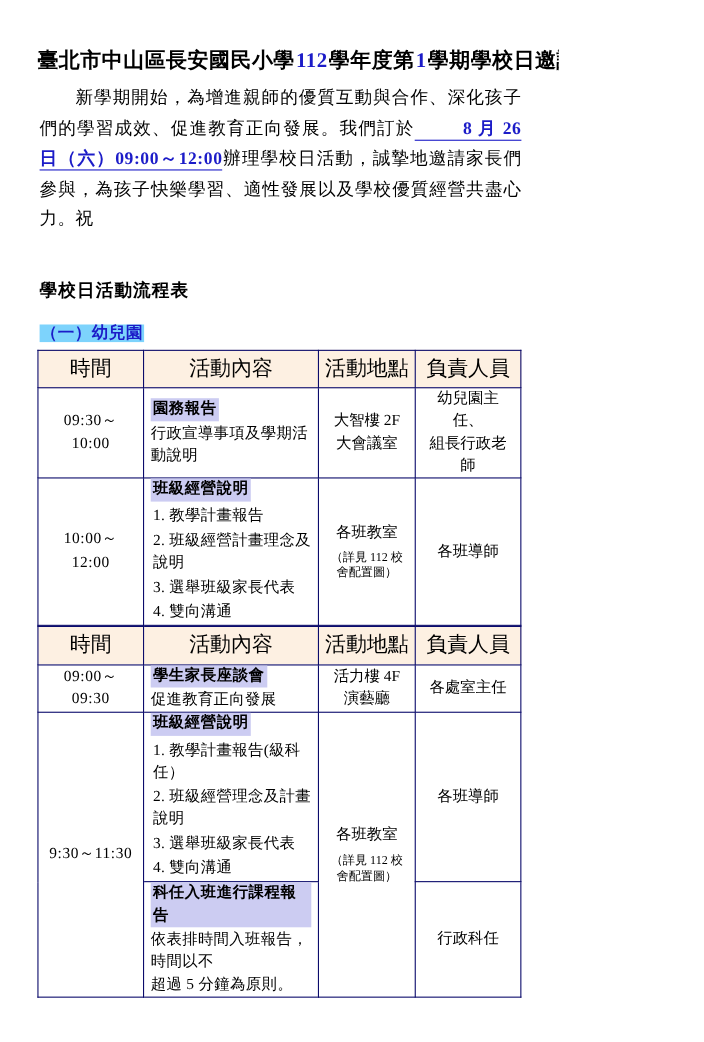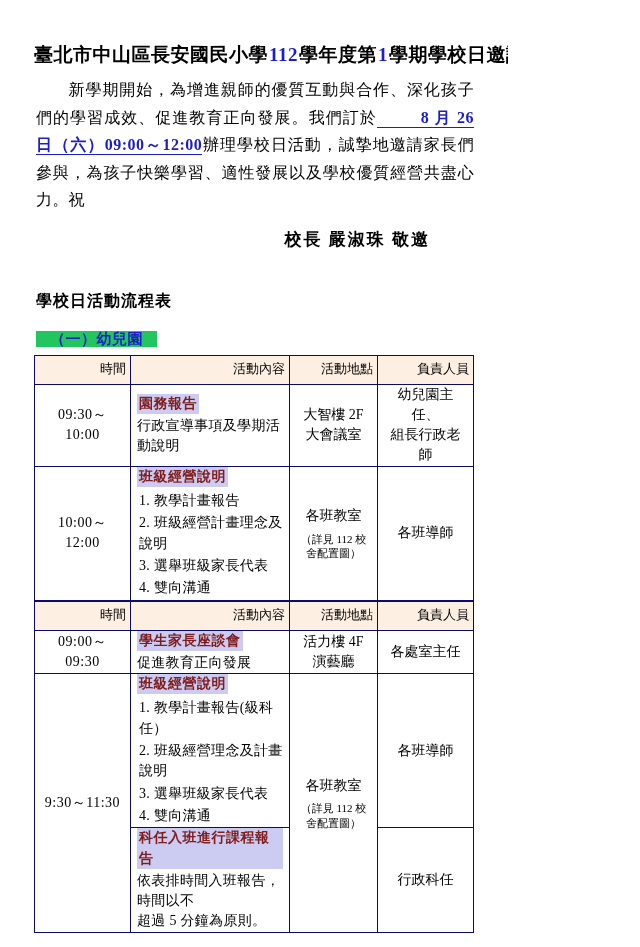--- a/index.html
+++ b/index.html
@@ -80,63 +80,63 @@
     margin: 40px 0 0 2px;
     letter-spacing: 1px;
   }
   .section-heading {
     font-size: 15px;
     font-weight: bold;
     margin: 18px 0 6px 2px;
     letter-spacing: 0.5px;
   }
   .section-heading .hl {
-    background: #22c55e;
+    background: #7dd3fc;
     color: #1c1cc8;
-    padding: 0 14px;
+    padding: 0 1px;
   }
 
   table.sched {
     border-collapse: collapse;
     width: 100%;
     table-layout: fixed;
     font-size: 14px;
   }
   table.sched th, table.sched td {
     border: 1px solid #0b0b6b;
     padding: 0 6px;
     vertical-align: middle;
     line-height: 1.45;
   }
   table.sched thead th {
     background: #fdf0e2;
     font-weight: normal;
-    text-align: right;
-    font-size: 13px;
+    text-align: center;
+    font-size: 19px;
     height: 22px;
     padding: 3px 4px;
   }
   col.c-time  { width: 96px; }
   col.c-act   { width: auto; }
   col.c-place { width: 88px; }
   col.c-staff { width: 96px; }
 
   td.time {
     text-align: center;
     letter-spacing: 0.5px;
     font-size: 14px;
   }
   td.place, td.staff {
     text-align: center;
     font-size: 14px;
   }
   td.act { padding: 5px 8px 7px 8px; }
 
   .act-head {
-    color: #7f1d1d;
+    color: #000000;
     background: #ccccf2;
     display: inline-block;
     font-weight: bold;
     padding: 0 2px;
     margin-bottom: 2px;
     letter-spacing: 0.5px;
   }
   .act-line { display: block; letter-spacing: 0.3px; }
   ol.act-list {
     margin: 1px 0 0 0;
@@ -163,21 +163,20 @@
   <div class="doc-title">
     <span>臺北市中山區長安國民小學</span><span class="num">112</span><span>學年度第</span><span class="num">1</span><span>學期學校日邀請函</span>
   </div>
 
 
   <p class="para">
     <span class="indent"></span><span>新學期開始，為增進親師的優質互動與合作、深化孩子們的學習成效、促進教育正向發展。我們訂於</span><span class="time-emph">8 月 26 日（六）09:00～12:00</span><span>辦理學校日活動，誠摯地邀請家長們參與，為孩子快樂學習、適性發展以及學校優質經營共盡心力。祝</span>
   </p>
 
 
-  <div class="signature">校長 嚴淑珠 敬邀</div>
 
   <div class="schedule-title">學校日活動流程表</div>
 
   <div id="schedule-sections">
       <div class="section-heading"><span class="hl">（一）幼兒園</span></div>
       <table class="sched">
         <colgroup>
           <col class="c-time">
           <col class="c-act">
           <col class="c-place">

